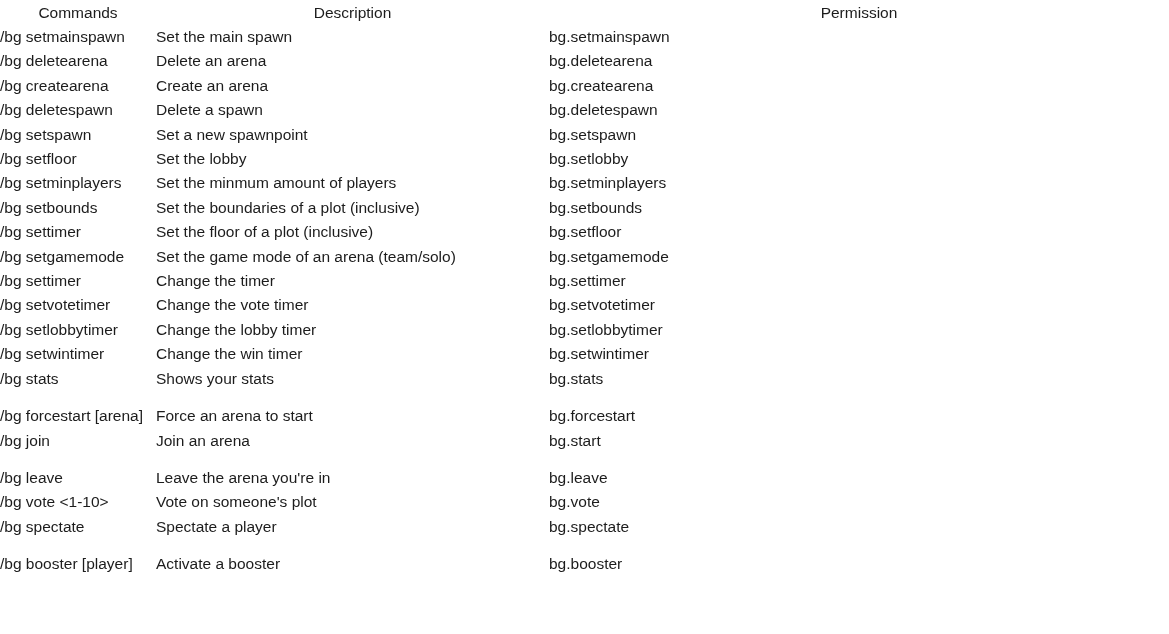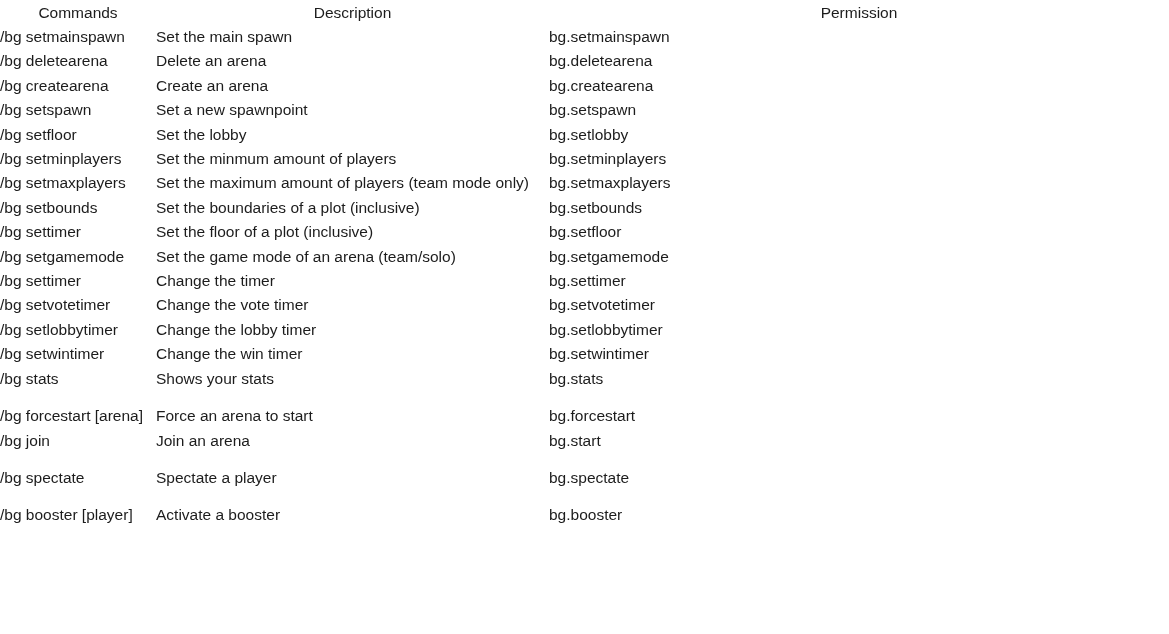--- a/index.html
+++ b/index.html
@@ -97,40 +97,40 @@
           <td class="cell-command">/bg deletearena</td>
           <td class="cell-desc">Delete an arena</td>
           <td class="cell-perm">bg.deletearena</td>
         </tr>
         <tr>
           <td class="cell-command">/bg createarena</td>
           <td class="cell-desc">Create an arena</td>
           <td class="cell-perm">bg.createarena</td>
         </tr>
         <tr>
+          <td class="cell-command">/bg deletespawn</td>
+          <td class="cell-desc">Delete a spawn</td>
+          <td class="cell-perm">bg.deletespawn</td>
+        </tr>
+        <tr>
           <td class="cell-command">/bg setspawn</td>
           <td class="cell-desc">Set a new spawnpoint</td>
           <td class="cell-perm">bg.setspawn</td>
         </tr>
         <tr>
           <td class="cell-command">/bg setfloor</td>
           <td class="cell-desc">Set the lobby</td>
           <td class="cell-perm">bg.setlobby</td>
         </tr>
         <tr>
           <td class="cell-command">/bg setminplayers</td>
           <td class="cell-desc">Set the minmum amount of players</td>
           <td class="cell-perm">bg.setminplayers</td>
         </tr>
         <tr>
-          <td class="cell-command">/bg setmaxplayers</td>
-          <td class="cell-desc">Set the maximum amount of players (team mode only)</td>
-          <td class="cell-perm">bg.setmaxplayers</td>
-        </tr>
-        <tr>
           <td class="cell-command">/bg setbounds</td>
           <td class="cell-desc">Set the boundaries of a plot (inclusive)</td>
           <td class="cell-perm">bg.setbounds</td>
         </tr>
         <tr>
           <td class="cell-command">/bg settimer</td>
           <td class="cell-desc">Set the floor of a plot (inclusive)</td>
           <td class="cell-perm">bg.setfloor</td>
         </tr>
         <tr>
@@ -173,20 +173,30 @@
         </tr>
         <tr>
           <td class="cell-command">/bg join</td>
           <td class="cell-desc">Join an arena</td>
           <td class="cell-perm">bg.start</td>
         </tr>
         <tr class="spacer-row">
           <td colspan="3">&nbsp;</td>
         </tr>
         <tr>
+          <td class="cell-command">/bg leave</td>
+          <td class="cell-desc">Leave the arena you're in</td>
+          <td class="cell-perm">bg.leave</td>
+        </tr>
+        <tr>
+          <td class="cell-command">/bg vote &lt;1-10&gt;</td>
+          <td class="cell-desc">Vote on someone's plot</td>
+          <td class="cell-perm">bg.vote</td>
+        </tr>
+        <tr>
           <td class="cell-command">/bg spectate</td>
           <td class="cell-desc">Spectate a player</td>
           <td class="cell-perm">bg.spectate</td>
         </tr>
         <tr class="spacer-row">
           <td colspan="3">&nbsp;</td>
         </tr>
         <tr>
           <td class="cell-command">/bg booster [player]</td>
           <td class="cell-desc">Activate a booster</td>

